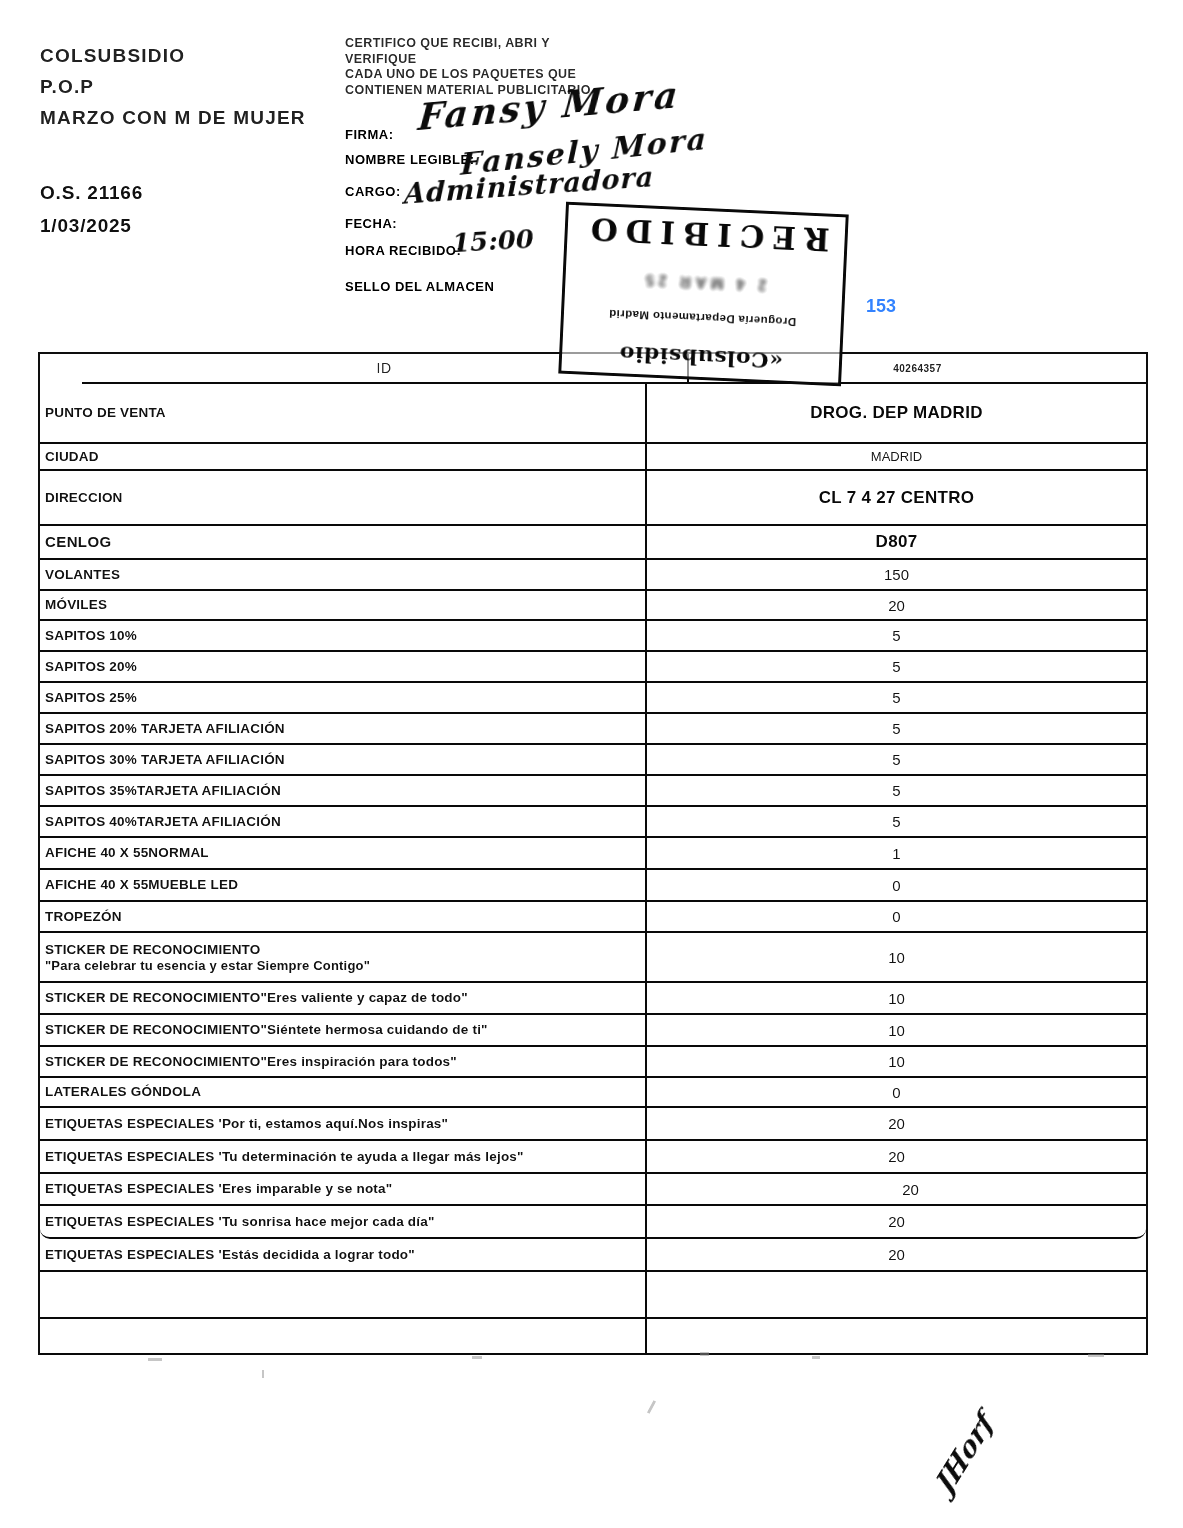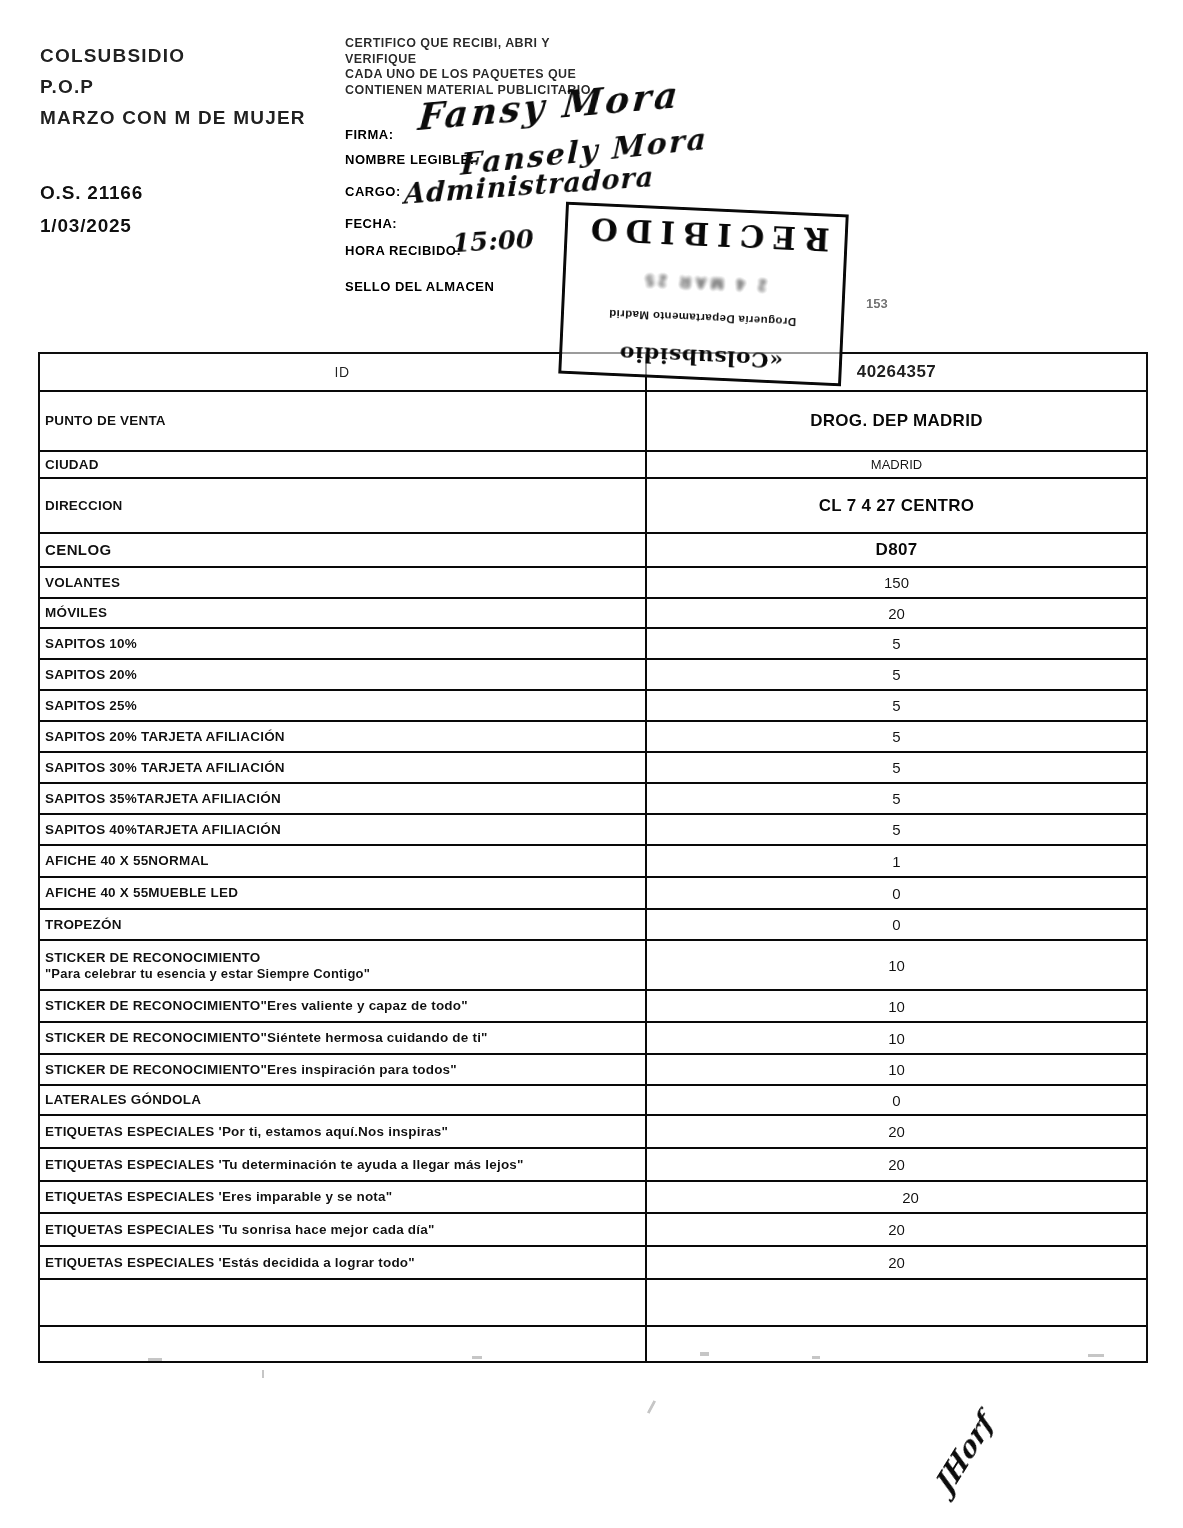--- a/index.html
+++ b/index.html
@@ -31,39 +31,39 @@
   
   .stamp{left:562px; top:208px; width:283px; height:172px;
     border:3px solid #161616; box-sizing:border-box;
     transform:rotate(182.6deg);
     display:flex; flex-direction:column; justify-content:space-between; align-items:center;
     padding:7px 8px 5px 8px; background:rgba(255,255,255,.55); filter:blur(.3px); z-index:5;}
   .stamp-logo{font-size:21px; font-weight:700; font-family:"DejaVu Serif",serif; letter-spacing:.5px; transform:scaleX(1.05);}
   .stamp-org{font-size:11.5px; font-weight:700; letter-spacing:.4px; filter:blur(.5px);}
   .stamp-date{font-size:16px; font-weight:700; letter-spacing:4px; filter:blur(2.2px); opacity:.85;}
   .stamp-received{font-family:"DejaVu Serif",serif; font-size:31px; font-weight:700; letter-spacing:8px;}
-  .page-number{left:866px; top:296px; font-size:13px; font-weight:700; color:#737373;}
+  .page-number{left:866px; top:296px; font-size:18px; font-weight:700; color:#3b82f6;}
   
   .table{left:38px; top:352px; width:1110px; box-sizing:border-box;
     border-left:2px solid #1a1a1a; border-right:2px solid #1a1a1a; border-top:2px solid #1a1a1a;
     background:transparent;}
   .row{display:flex; border-bottom:2px solid #161616; box-sizing:border-box;}
   .cl{width:607px; border-right:2px solid #161616; box-sizing:border-box;
     padding:2px 6px 2px 5px; display:flex; flex-direction:column; justify-content:center;}
   .cv{flex:1; display:flex; align-items:center; justify-content:center;}
   .lbl{font-size:13.5px; font-weight:700; letter-spacing:.2px; line-height:16px; color:#1d1d1d;}
   .lbl2{font-size:13px; font-weight:700; letter-spacing:.2px; line-height:15px; color:#1d1d1d;}
   .lb-big{font-size:15px; letter-spacing:.4px;}
   .val-num{font-size:15px; color:#1d1d1d;}
   .val-big{font-size:17px; font-weight:700; letter-spacing:.3px; color:#161616;}
   .val-small{font-size:13px; font-weight:400; color:#222;}
-  .id-row{height:38px;}
+  .id-row{height:30px;margin-left:42px;}
   .id-cl{align-items:center; justify-content:center;}
   .id-lbl{font-size:14px; font-weight:400; letter-spacing:.5px; color:#2c2c2c;}
-  .val-id{font-size:17px; font-weight:700; color:#2a2a2a; letter-spacing:.5px;}
+  .val-id{font-size:10px; font-weight:700; color:#2a2a2a; letter-spacing:.5px;}
   
   .noise{position:absolute; background:#8a8a8a; opacity:.55; filter:blur(.4px);}
 </style>
 </head>
 <body>
 
 <div class="page">
 
   <div class="abs title-block rough">
     <div>COLSUBSIDIO</div>
@@ -299,21 +299,21 @@
           </div>
         </div>
         <div class="row" style="height: 32px; gap: 28px;">
           <div class="cl">
             <span class="lbl">ETIQUETAS ESPECIALES 'Eres imparable y se nota"</span>
           </div>
           <div class="cv">
             <span class="val-num">20</span>
           </div>
         </div>
-        <div class="row" style="height: 33px;">
+        <div class="row" style="height: 33px; border-radius: 10px;">
           <div class="cl">
             <span class="lbl">ETIQUETAS ESPECIALES 'Tu sonrisa hace mejor cada día"</span>
           </div>
           <div class="cv">
             <span class="val-num">20</span>
           </div>
         </div>
         <div class="row" style="height: 33px;">
           <div class="cl">
             <span class="lbl">ETIQUETAS ESPECIALES 'Estás decidida a lograr todo"</span>

